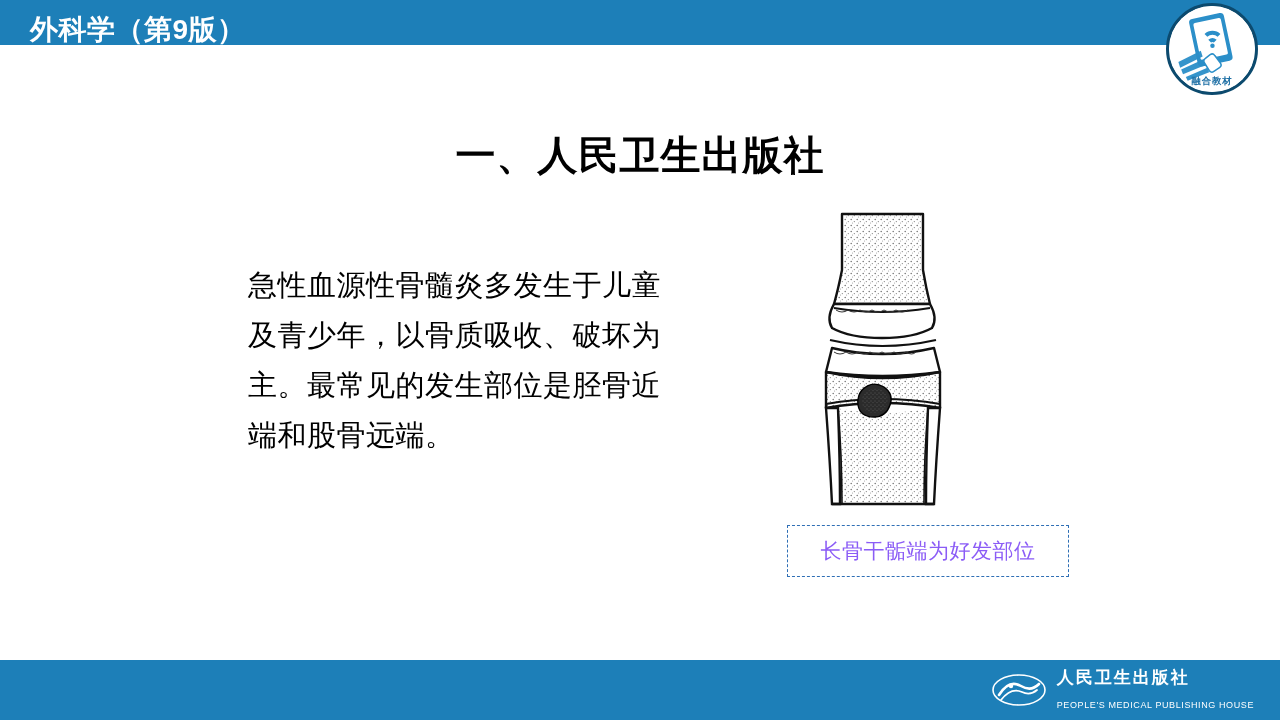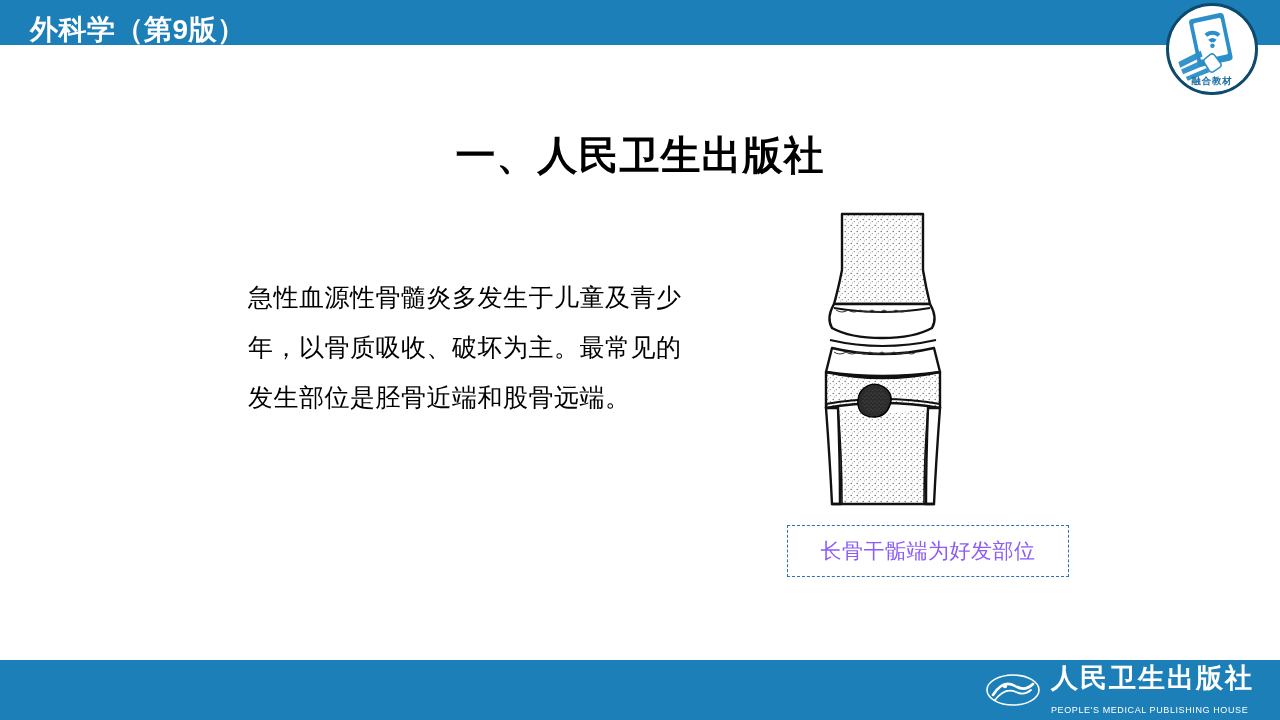--- a/index.html
+++ b/index.html
@@ -80,23 +80,23 @@
     font-size: 40px;
     font-weight: bold;
     color: #000000;
     letter-spacing: 1px;
   }
 
   
   .body-text {
     position: absolute;
     left: 248px;
-    top: 272px;
+    top: 260px;
     width: 440px;
-    font-size: 25px;
+    font-size: 29px;
     line-height: 50px;
     color: #000000;
     letter-spacing: 0.5px;
   }
 
   
   .illustration {
     position: absolute;
     left: 790px;
     top: 212px;
@@ -148,21 +148,21 @@
     position: relative;
   }
   .publisher-names {
     display: flex;
     flex-direction: column;
     justify-content: center;
     line-height: 1.05;
   }
   .pub-cn {
     color: #ffffff;
-    font-size: 27px;
+    font-size: 17px;
     font-weight: bold;
     letter-spacing: 2px;
     white-space: nowrap;
   }
   .pub-en {
     color: #ffffff;
     font-size: 9px;
     letter-spacing: 0.6px;
     white-space: nowrap;
     margin-top: 14px;

